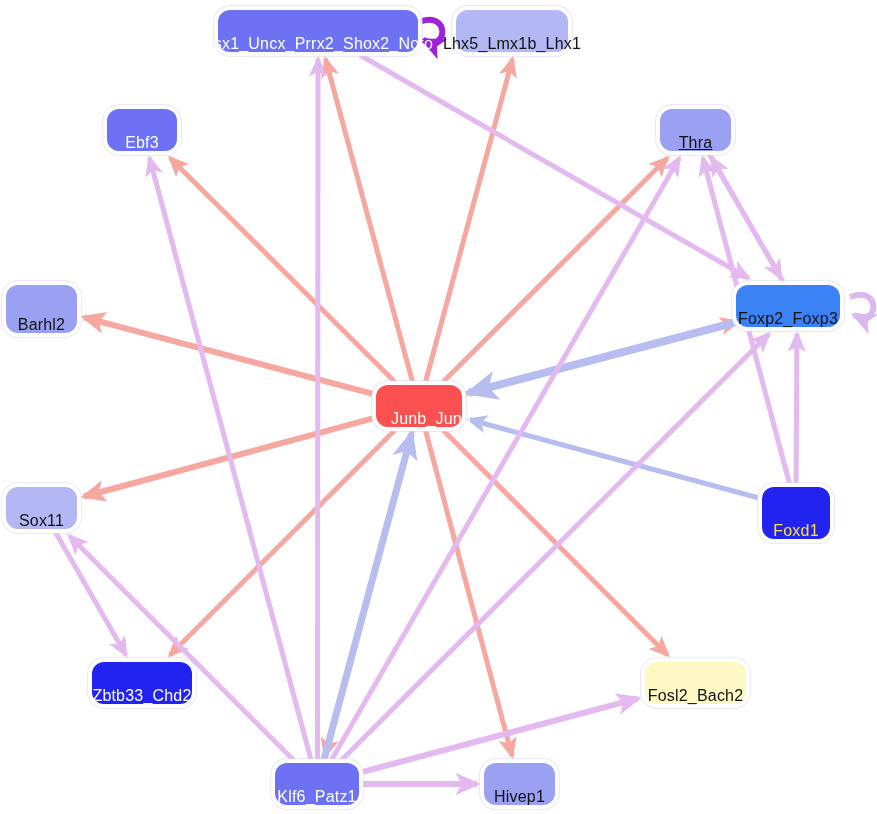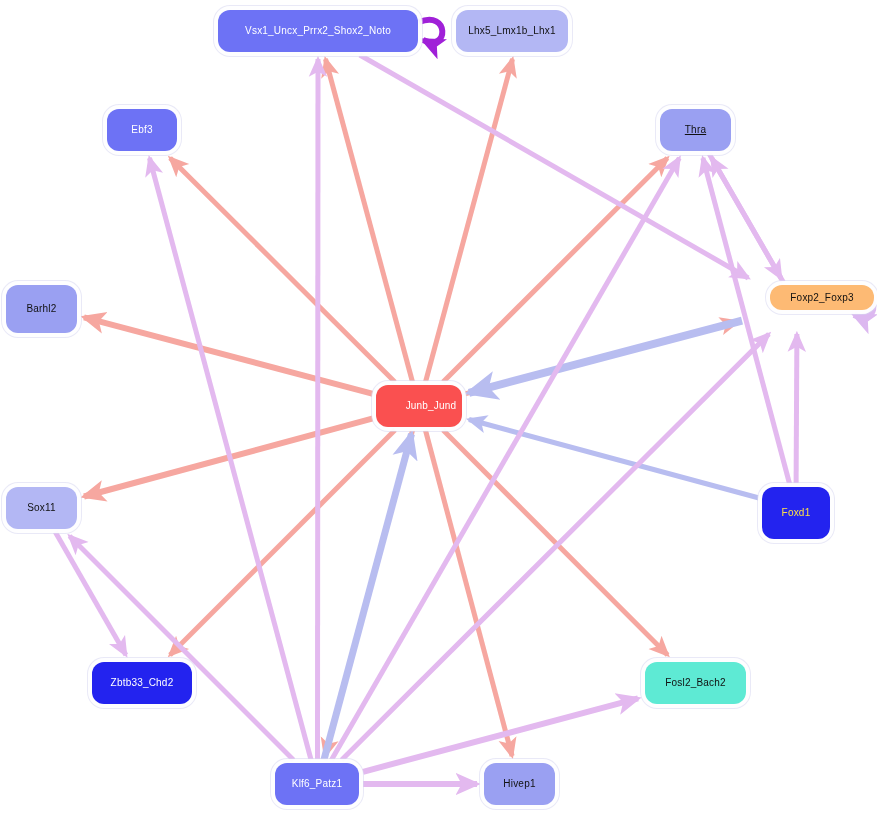--- a/index.html
+++ b/index.html
@@ -20,23 +20,23 @@
     left: 0; top: 0;
     width: 877px;
     height: 814px;
     pointer-events: none;
   }
   .node {
     position: absolute;
     box-sizing: border-box;
     border-radius: 12px;
     display: flex;
-    align-items: center;
+    align-items: flex-end;
     justify-content: center;
-    font-size: 10px;
+    font-size: 16px;
     white-space: nowrap;
     box-shadow: 0 0 0 4px rgba(255,255,255,0.92), 0 0 0 5px rgba(215,215,240,0.55);
     letter-spacing: 0.2px;
   }
   .node-label {
     pointer-events: none;
     line-height: 1;
   }
 </style>
 </head>
@@ -112,36 +112,36 @@
       </div>
       <div class="node" style="left: 107px; top: 109px; width: 70px; height: 42px; background: rgb(109, 114, 245); color: rgb(255, 255, 255);">
         <span class="node-label">Ebf3</span>
       </div>
       <div class="node" style="left: 660px; top: 109px; width: 71px; height: 42px; background: rgb(154, 160, 242); color: rgb(17, 17, 17); text-decoration: underline;">
         <span class="node-label">Thra</span>
       </div>
       <div class="node" style="left: 6px; top: 285px; width: 71px; height: 48px; background: rgb(154, 160, 242); color: rgb(17, 17, 17);">
         <span class="node-label">Barhl2</span>
       </div>
-      <div class="node" style="left: 770px; top: 285px; width: 104px; height: 25px; background: #fdba74; color: rgb(17, 17, 17);">
+      <div class="node" style="left: 736px; top: 285px; width: 104px; height: 42px; background: #3b82f6; color: rgb(17, 17, 17);">
         <span class="node-label">Foxp2_Foxp3</span>
       </div>
       <div class="node" style="left: 376px; top: 385px; width: 86px; height: 42px; background: rgb(250, 80, 80); color: rgb(255, 255, 255); padding-left: 24px;">
         <span class="node-label">Junb_Jund</span>
       </div>
       <div class="node" style="left: 6px; top: 487px; width: 71px; height: 42px; background: rgb(179, 183, 244); color: rgb(17, 17, 17);">
         <span class="node-label">Sox11</span>
       </div>
       <div class="node" style="left: 762px; top: 487px; width: 68px; height: 52px; background: rgb(35, 35, 239); color: #fde047;">
         <span class="node-label">Foxd1</span>
       </div>
       <div class="node" style="left: 92px; top: 662px; width: 100px; height: 42px; background: rgb(35, 35, 239); color: rgb(255, 255, 255);">
         <span class="node-label">Zbtb33_Chd2</span>
       </div>
-      <div class="node" style="left: 645px; top: 662px; width: 101px; height: 42px; background: #5eead4; color: rgb(17, 17, 17);">
+      <div class="node" style="left: 645px; top: 662px; width: 101px; height: 42px; background: #fef9c3; color: rgb(17, 17, 17);">
         <span class="node-label">Fosl2_Bach2</span>
       </div>
       <div class="node" style="left: 275px; top: 763px; width: 84px; height: 42px; background: rgb(109, 114, 245); color: rgb(255, 255, 255);">
         <span class="node-label">Klf6_Patz1</span>
       </div>
       <div class="node" style="left: 484px; top: 763px; width: 71px; height: 42px; background: rgb(154, 160, 242); color: rgb(17, 17, 17);">
         <span class="node-label">Hivep1</span>
       </div>
     </div>
 </div>

